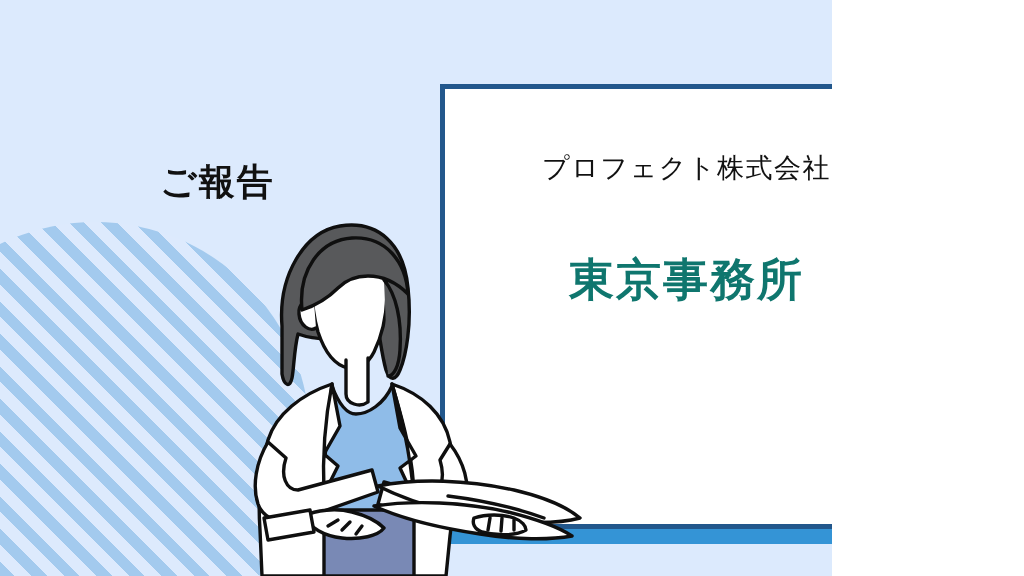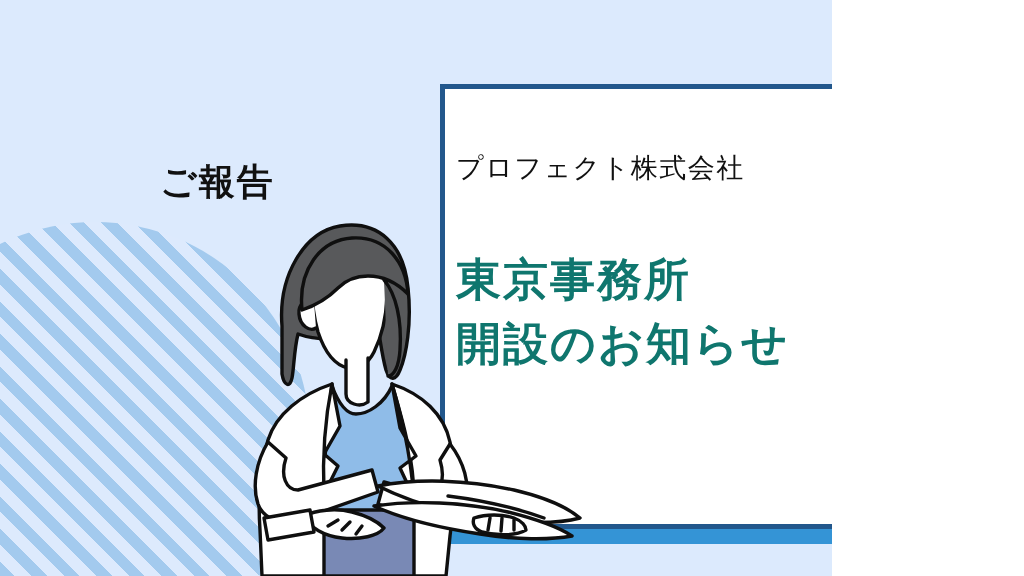--- a/index.html
+++ b/index.html
@@ -53,21 +53,21 @@
     border: 5px solid #22578c;
     box-sizing: border-box;
   }
   .card-inner {
     position: absolute;
     left: 0;
     top: 0;
     right: 0;
     bottom: 0;
     padding: 62px 0 0 11px;
-    text-align: left;
+    text-align: center;
   }
   .company-name {
     font-size: 27px;
     line-height: 1.3;
     color: #111111;
     letter-spacing: 1.5px;
     font-weight: 400;
     white-space: nowrap;
   }
   .headline {
@@ -113,21 +113,20 @@
 
   <div class="eyebrow">ご報告</div>
 
   <div class="card-shadow"></div>
 
   <div class="card">
     <div class="card-inner">
       <div class="company-name">プロフェクト株式会社</div>
       <div class="headline">
         <div class="headline-line">東京事務所</div>
-        <div class="headline-line">開設のお知らせ</div>
       </div>
     </div>
   </div>
 
   <div class="person">
     <svg width="360" height="358" viewBox="0 0 360 358" xmlns="http://www.w3.org/2000/svg">
       <g fill="none" stroke="#0f0f0f" stroke-width="3.4" stroke-linejoin="round" stroke-linecap="round">
 
         <path d="M54 108 C50 58 76 14 112 8 C150 2 176 26 180 70 C184 106 178 138 172 152
                  C168 162 162 164 158 152 C154 138 152 120 150 110

